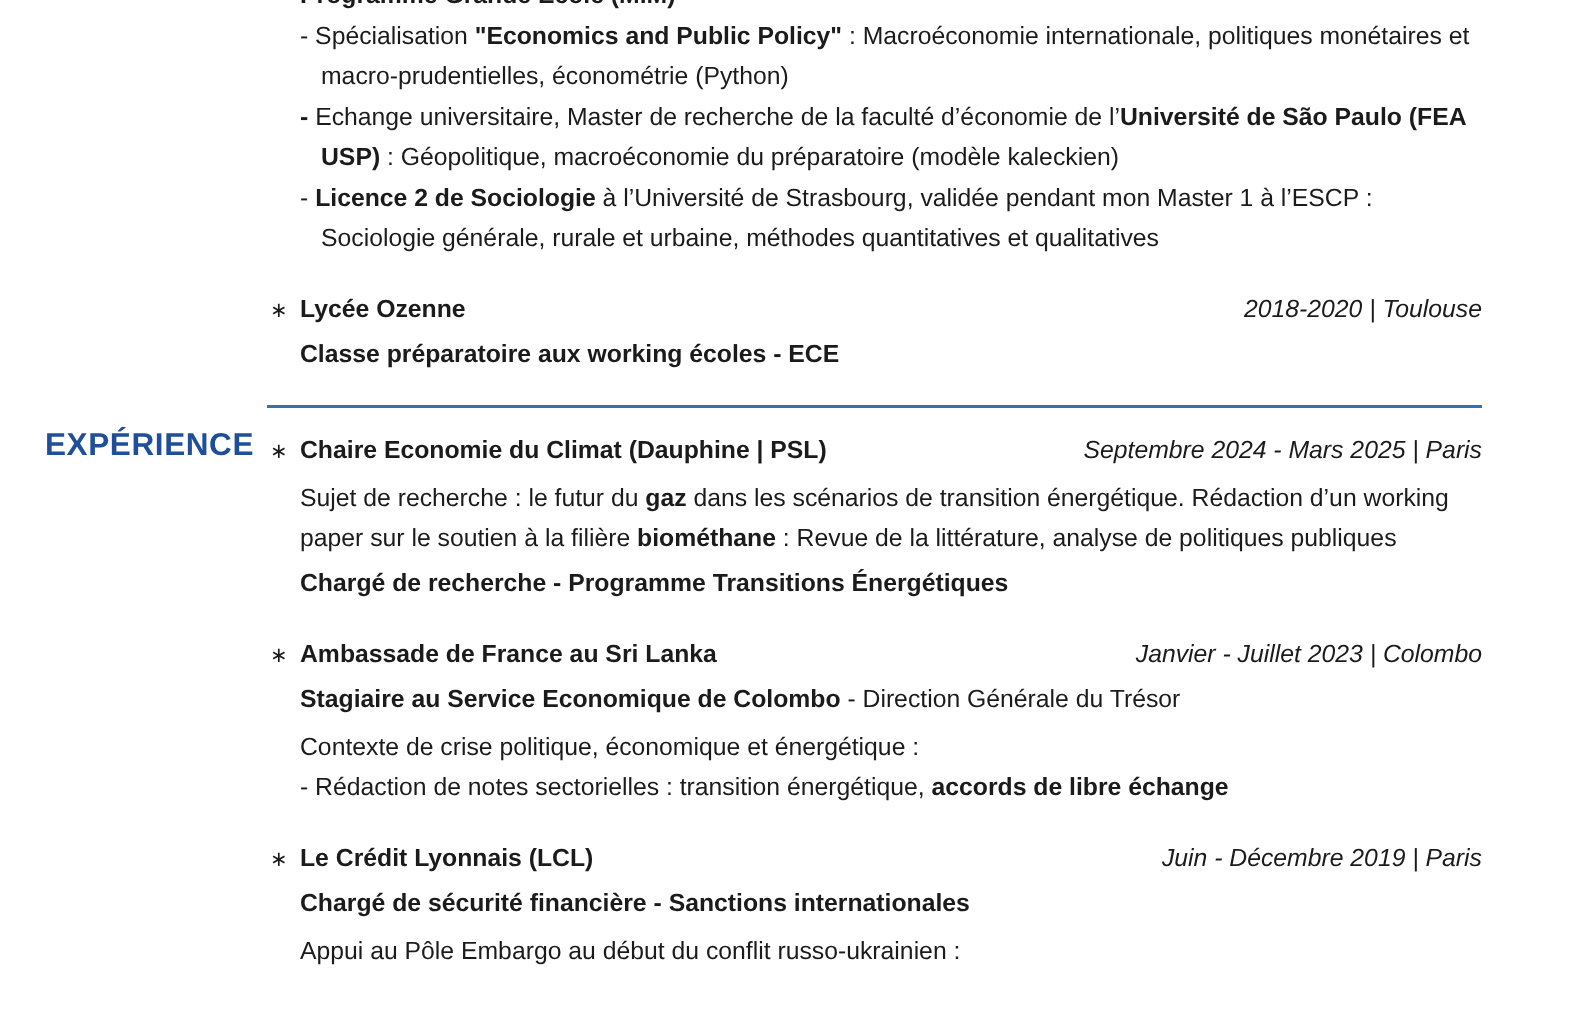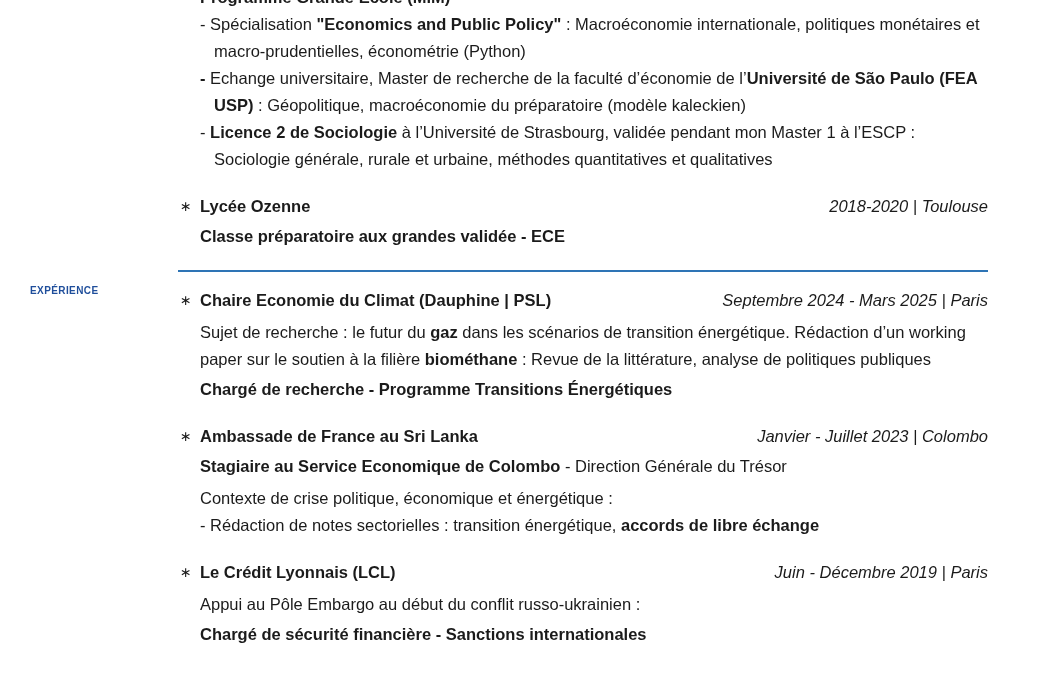--- a/index.html
+++ b/index.html
@@ -14,21 +14,21 @@
     width:1060px;height:675px;overflow:hidden;
     background:var(--bg);color:var(--text);
     font-family:"Liberation Sans","DejaVu Sans",sans-serif;
     font-size:16.5px;
   }
   .page{width:1060px;height:675px;position:relative;}
   .main{margin-left:200px;width:788px;}
   .section{position:relative;}
   .section-label{
     position:absolute;left:-170px;top:15px;
-    color:var(--accent);font-weight:700;font-size:10px;letter-spacing:0.4px;
+    color:var(--accent);font-weight:700;font-size:21px;letter-spacing:0.4px;
     white-space:nowrap;
   }
   .divider{
     border:none;border-top:2px solid var(--divider);
     margin:20px 0 0 -22px;width:810px;height:0;
   }
   .entry{position:relative;margin-top:20px;}
   .entry.clipped{margin-top:-16px;}
   .section-exp .entry:first-child{margin-top:15px;}
   .entry-header{display:flex;justify-content:space-between;align-items:flex-start;line-height:27px;}
@@ -65,21 +65,21 @@
             </div>
   </div>
 
   <div class="entry">
     <div class="entry-header">
       <span class="bullet">∗</span>
       <span class="title"><span class="seg-b">Lycée Ozenne</span></span>
       <span class="date">2018-2020 | Toulouse</span>
     </div>
     <div class="entry-lines">
-              <div class="line role"><span class="seg-b">Classe préparatoire aux grandes validée - ECE</span></div>
+              <div class="line role"><span class="seg-b">Classe préparatoire aux working écoles - ECE</span></div>
             </div>
   </div>
 </div>
     </div>
 
     <div class="section section-exp">
       <hr class="divider">
       <div class="section-label">EXPÉRIENCE</div>
       <div class="entries" id="exp-entries">
   <div class="entry">
@@ -107,21 +107,21 @@
             </div>
   </div>
 
   <div class="entry">
     <div class="entry-header">
       <span class="bullet">∗</span>
       <span class="title"><span class="seg-b">Le Crédit Lyonnais (LCL)</span></span>
       <span class="date">Juin - Décembre 2019 | Paris</span>
     </div>
     <div class="entry-lines">
+              <div class="line role"><span class="seg-b">Chargé de sécurité financière - Sanctions internationales</span></div>
               <div class="line para"><span>Appui au Pôle Embargo au début du conflit russo-ukrainien :</span></div>
-              <div class="line role"><span class="seg-b">Chargé de sécurité financière - Sanctions internationales</span></div>
             </div>
   </div>
 </div>
     </div>
 
   </div>
 </div>
 
 </body></html>

